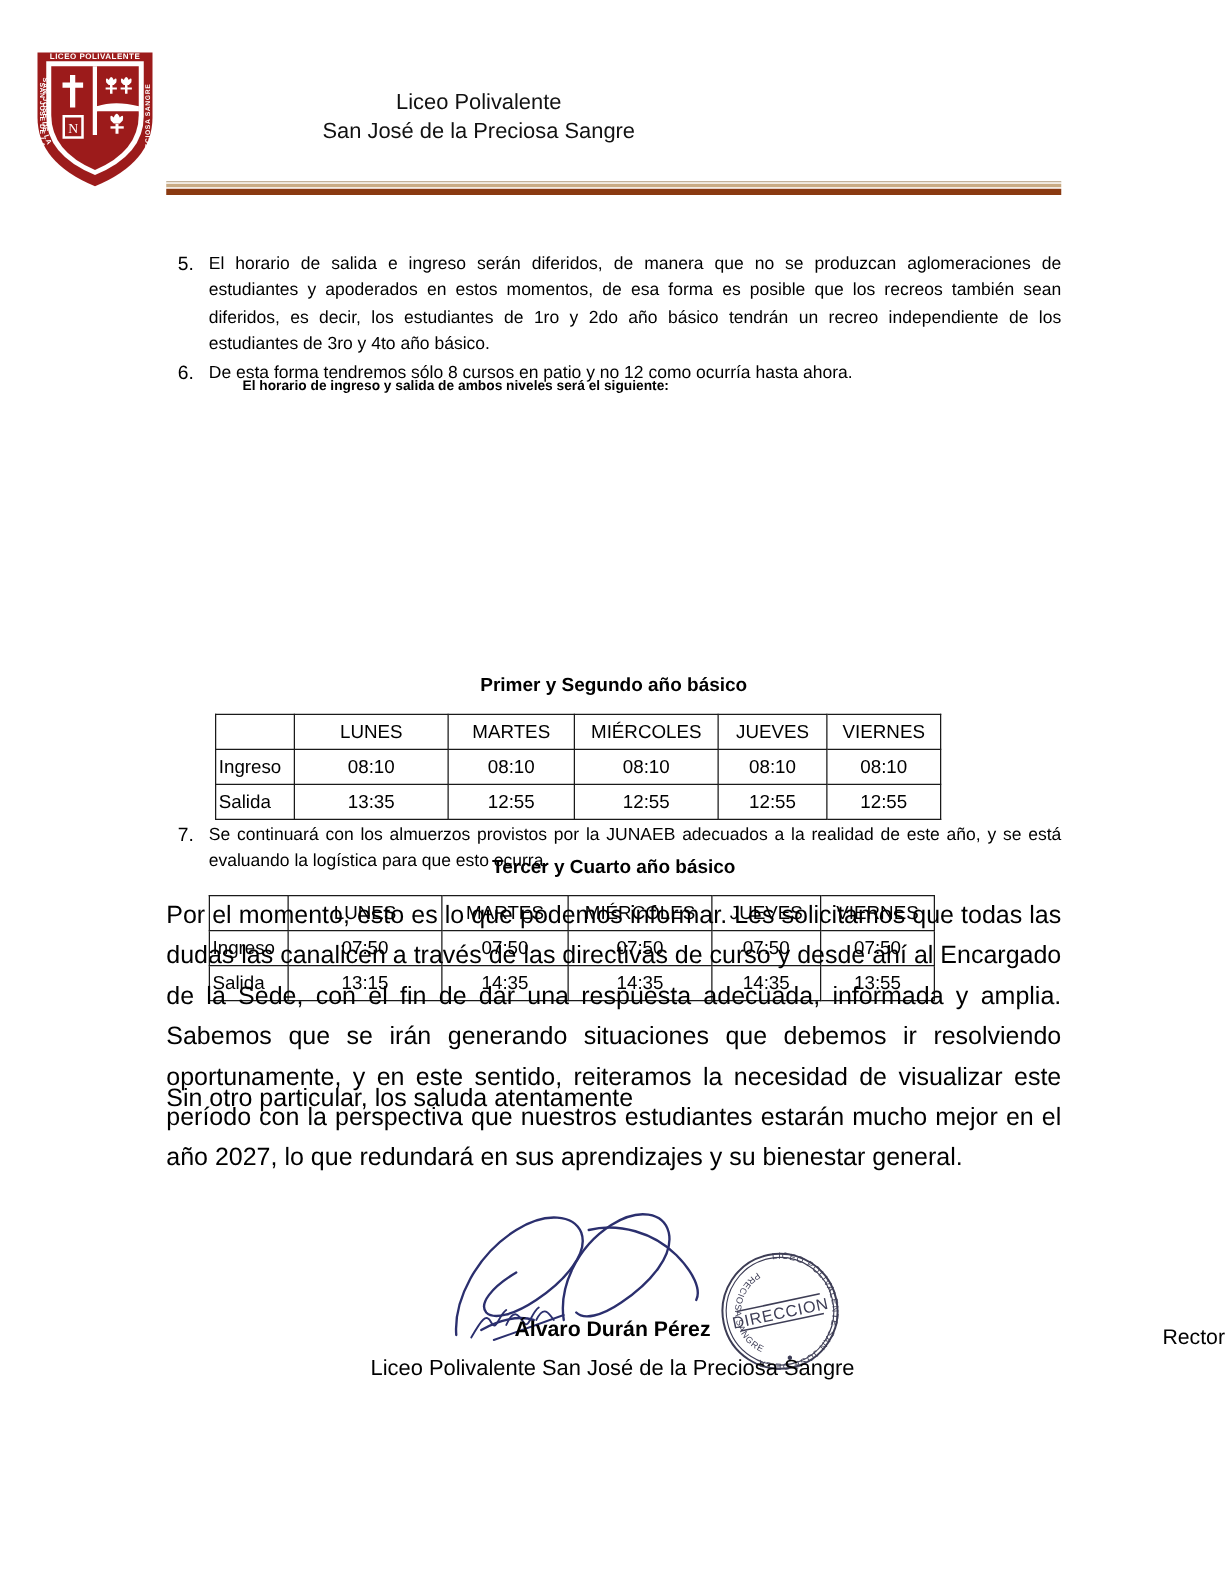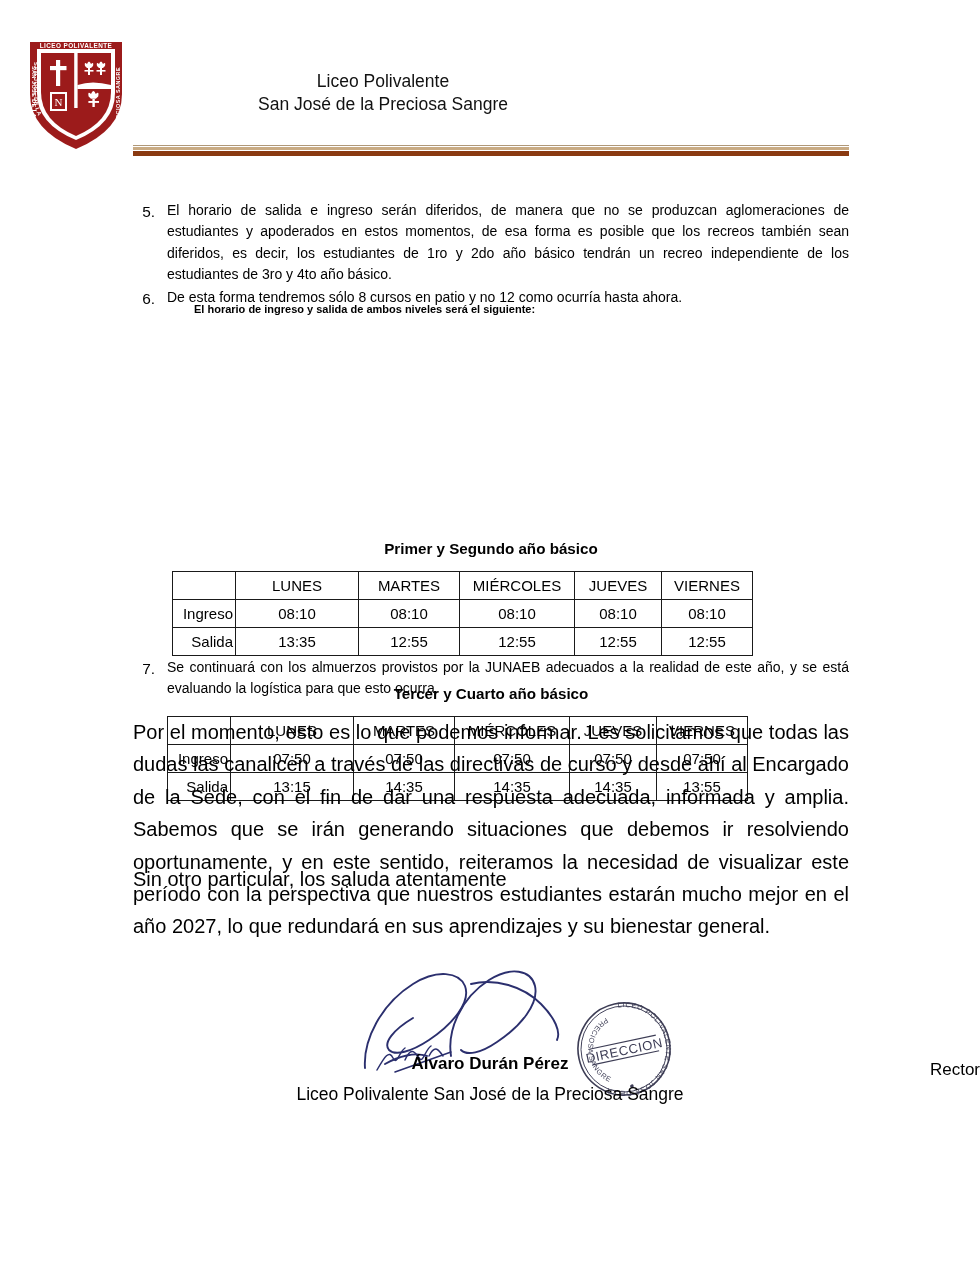--- a/index.html
+++ b/index.html
@@ -140,21 +140,21 @@
     font-size: 15px;
   }
   .sched-table td, .sched-table th {
     border: 1.4px solid #1a1a1a;
     text-align: center;
     font-weight: normal;
     padding: 3px 2px;
     height: 21px;
   }
   .sched-table .rowlabel {
-    text-align: right;
+    text-align: left;
     padding-left: 2px;
     padding-right: 2px;
   }
   .sched-table .corner {
     border: 1.4px solid #1a1a1a;
   }
 
   
   #table-primer-segundo { left: 172px; top: 403px; }
   #table-primer-segundo .c-label  { width: 58px; }

